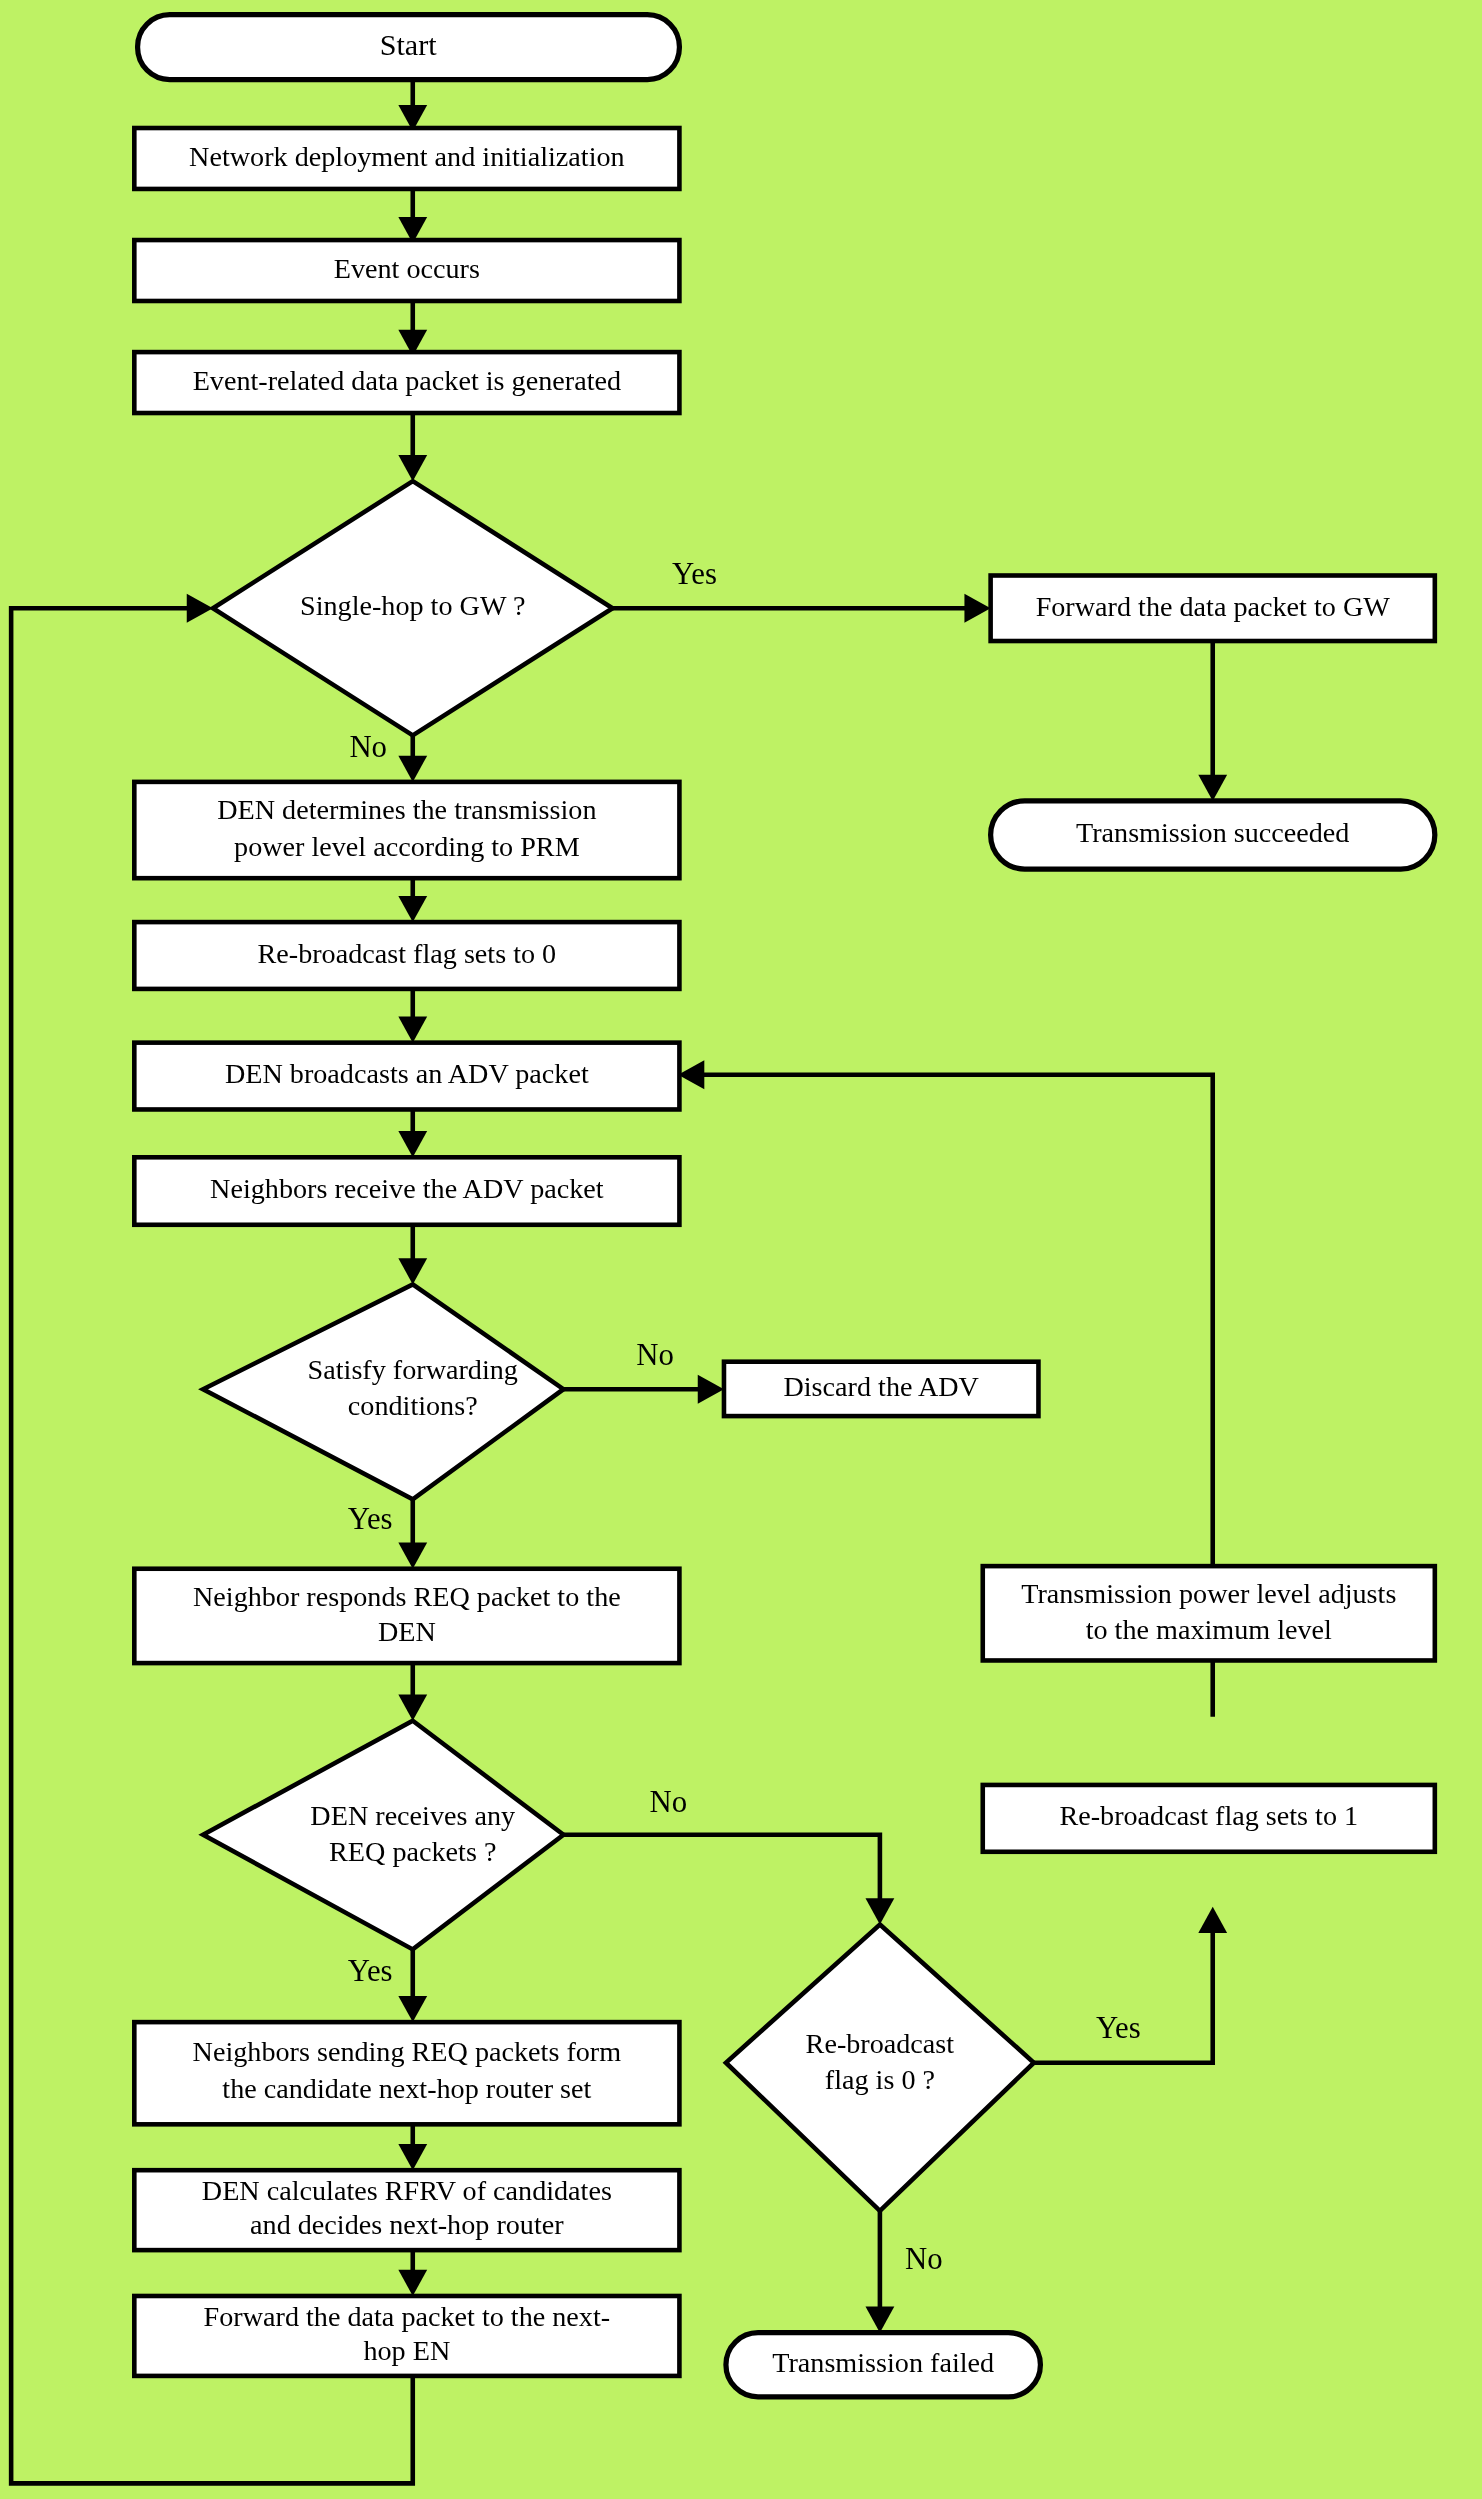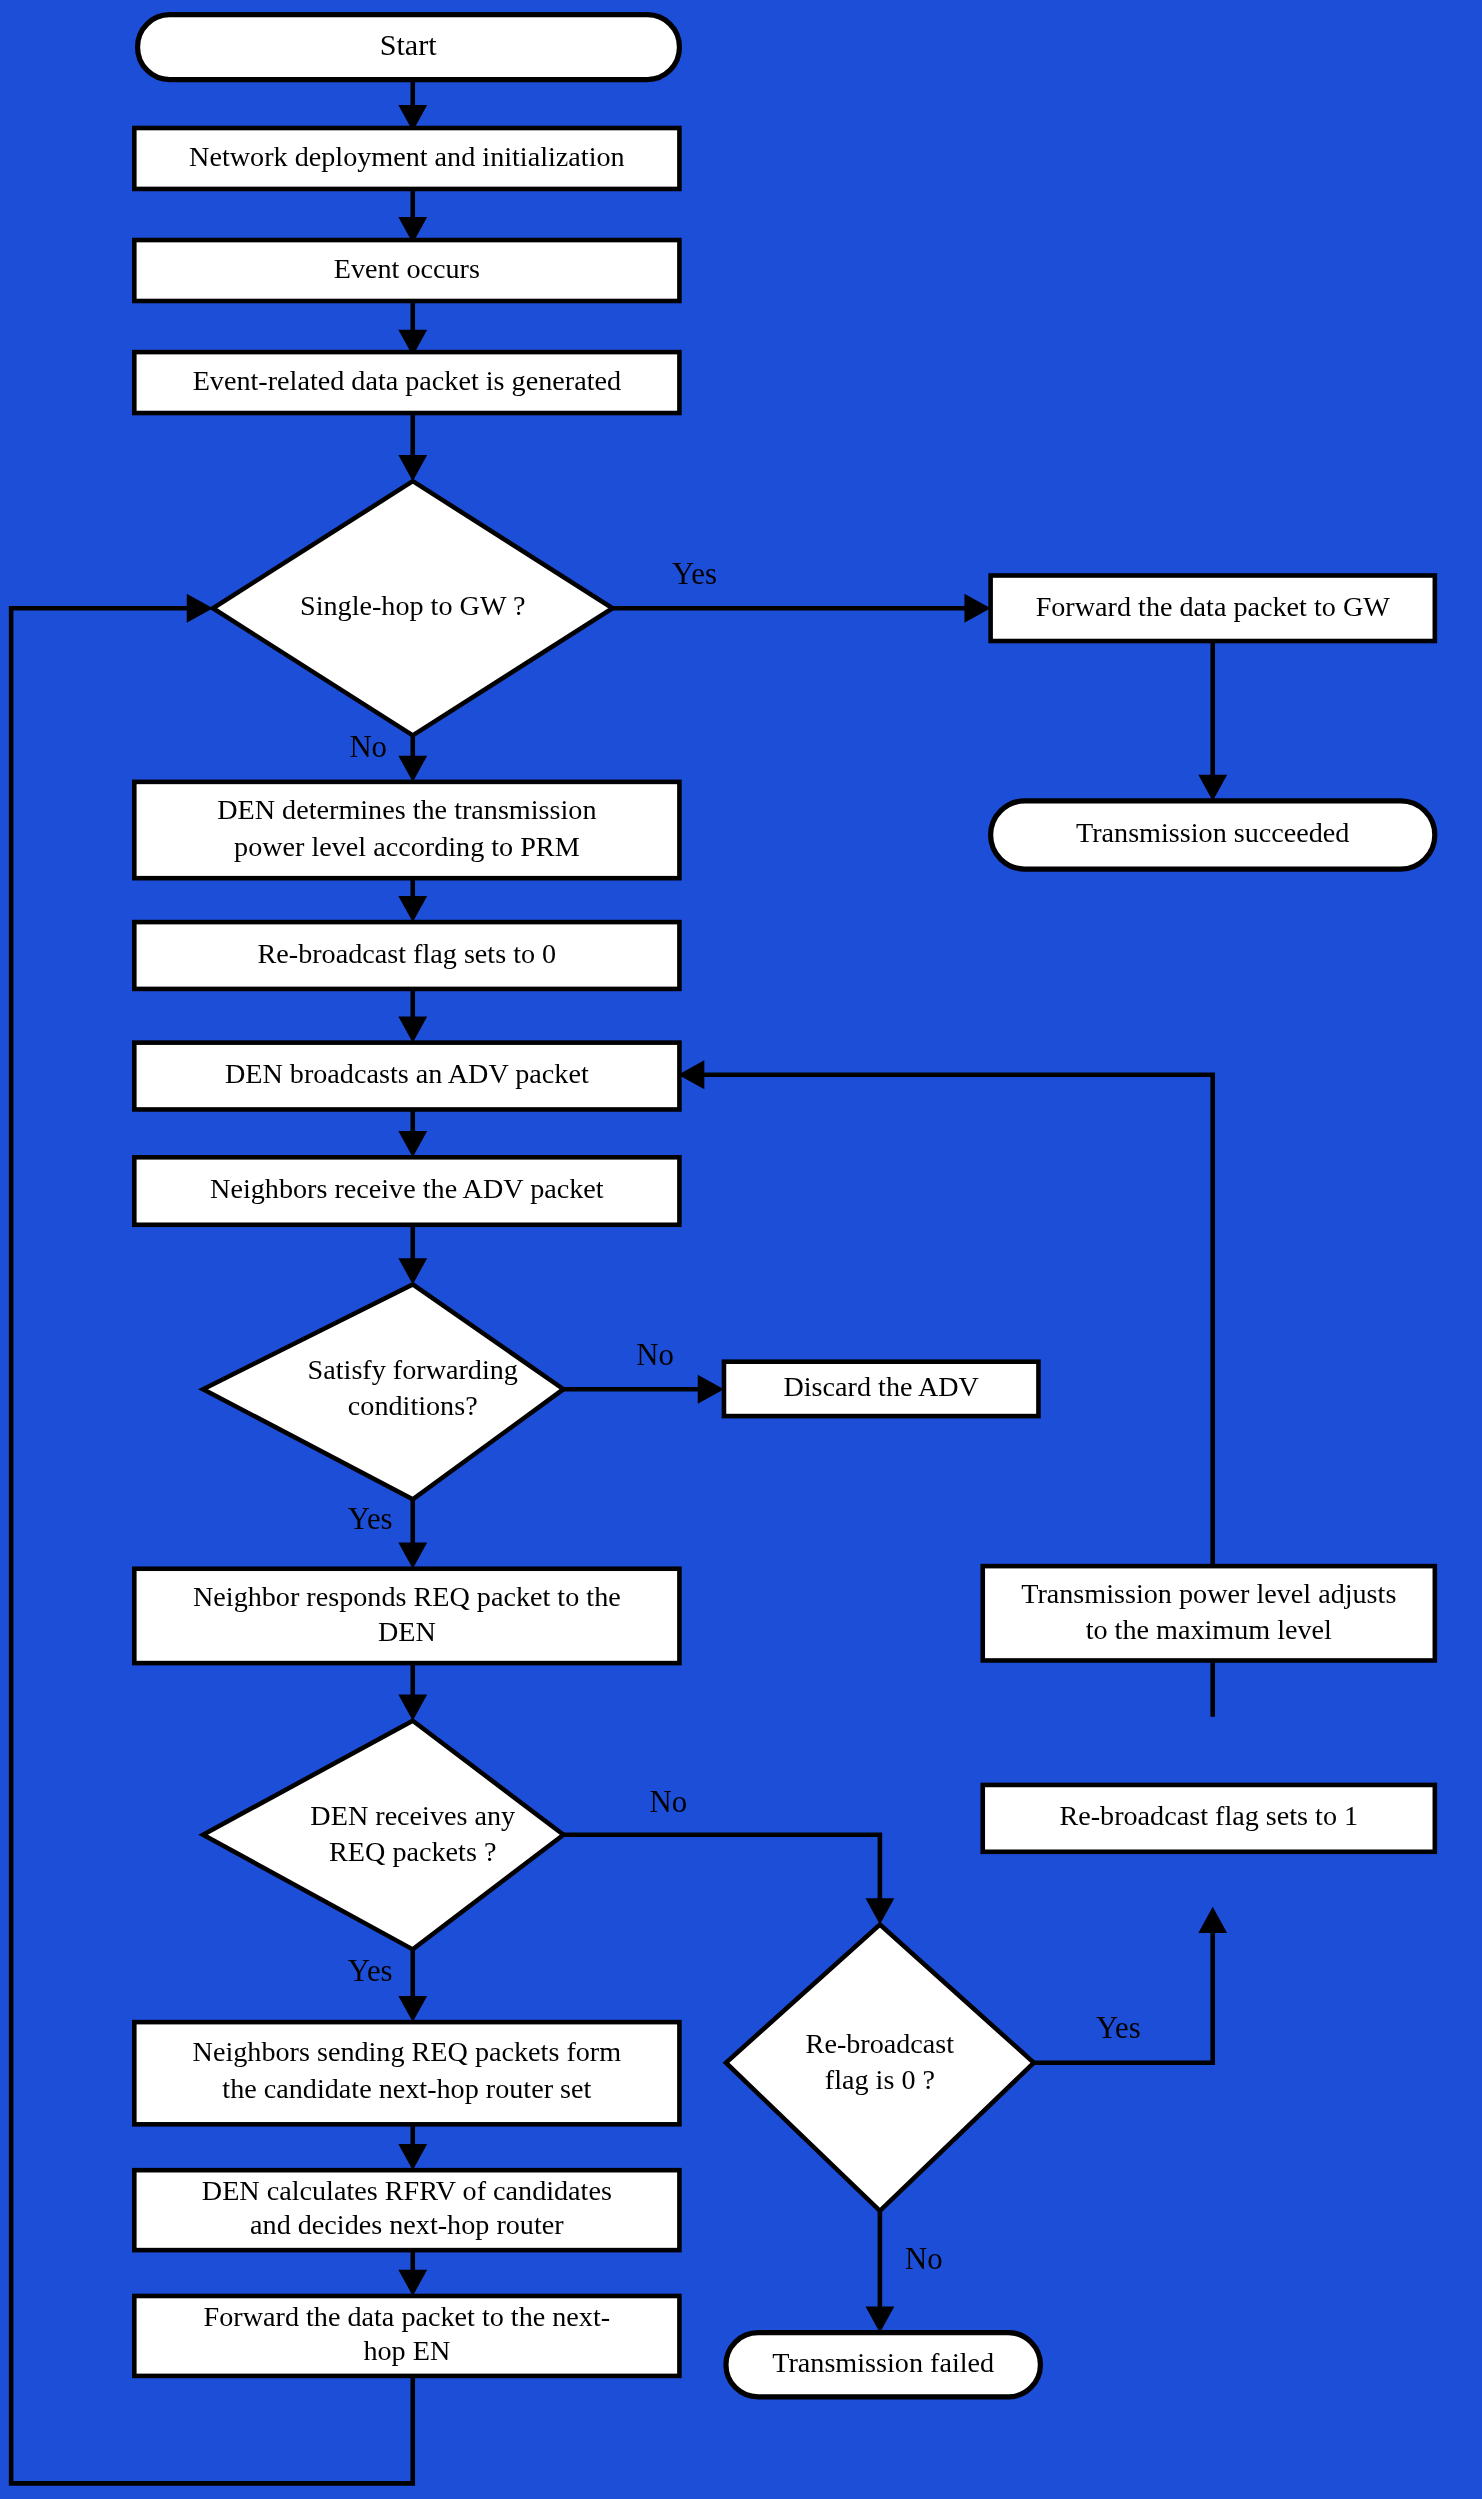--- a/index.html
+++ b/index.html
@@ -4,21 +4,21 @@
 <style>
   html, body {
     margin: 0;
     padding: 0;
     background: #ffffff;
   }
   #flowchart-root {
     position: relative;
     width: 1482px;
     height: 2500px;
-    background: #1d4ed8;
+    background: #bef264;
     font-family: "Liberation Serif", "DejaVu Serif", serif;
   }
   svg.fc {
     display: block;
     width: 1482px;
     height: 2500px;
   }
   .node-shape {
     fill: #ffffff;
     stroke: #000000;

